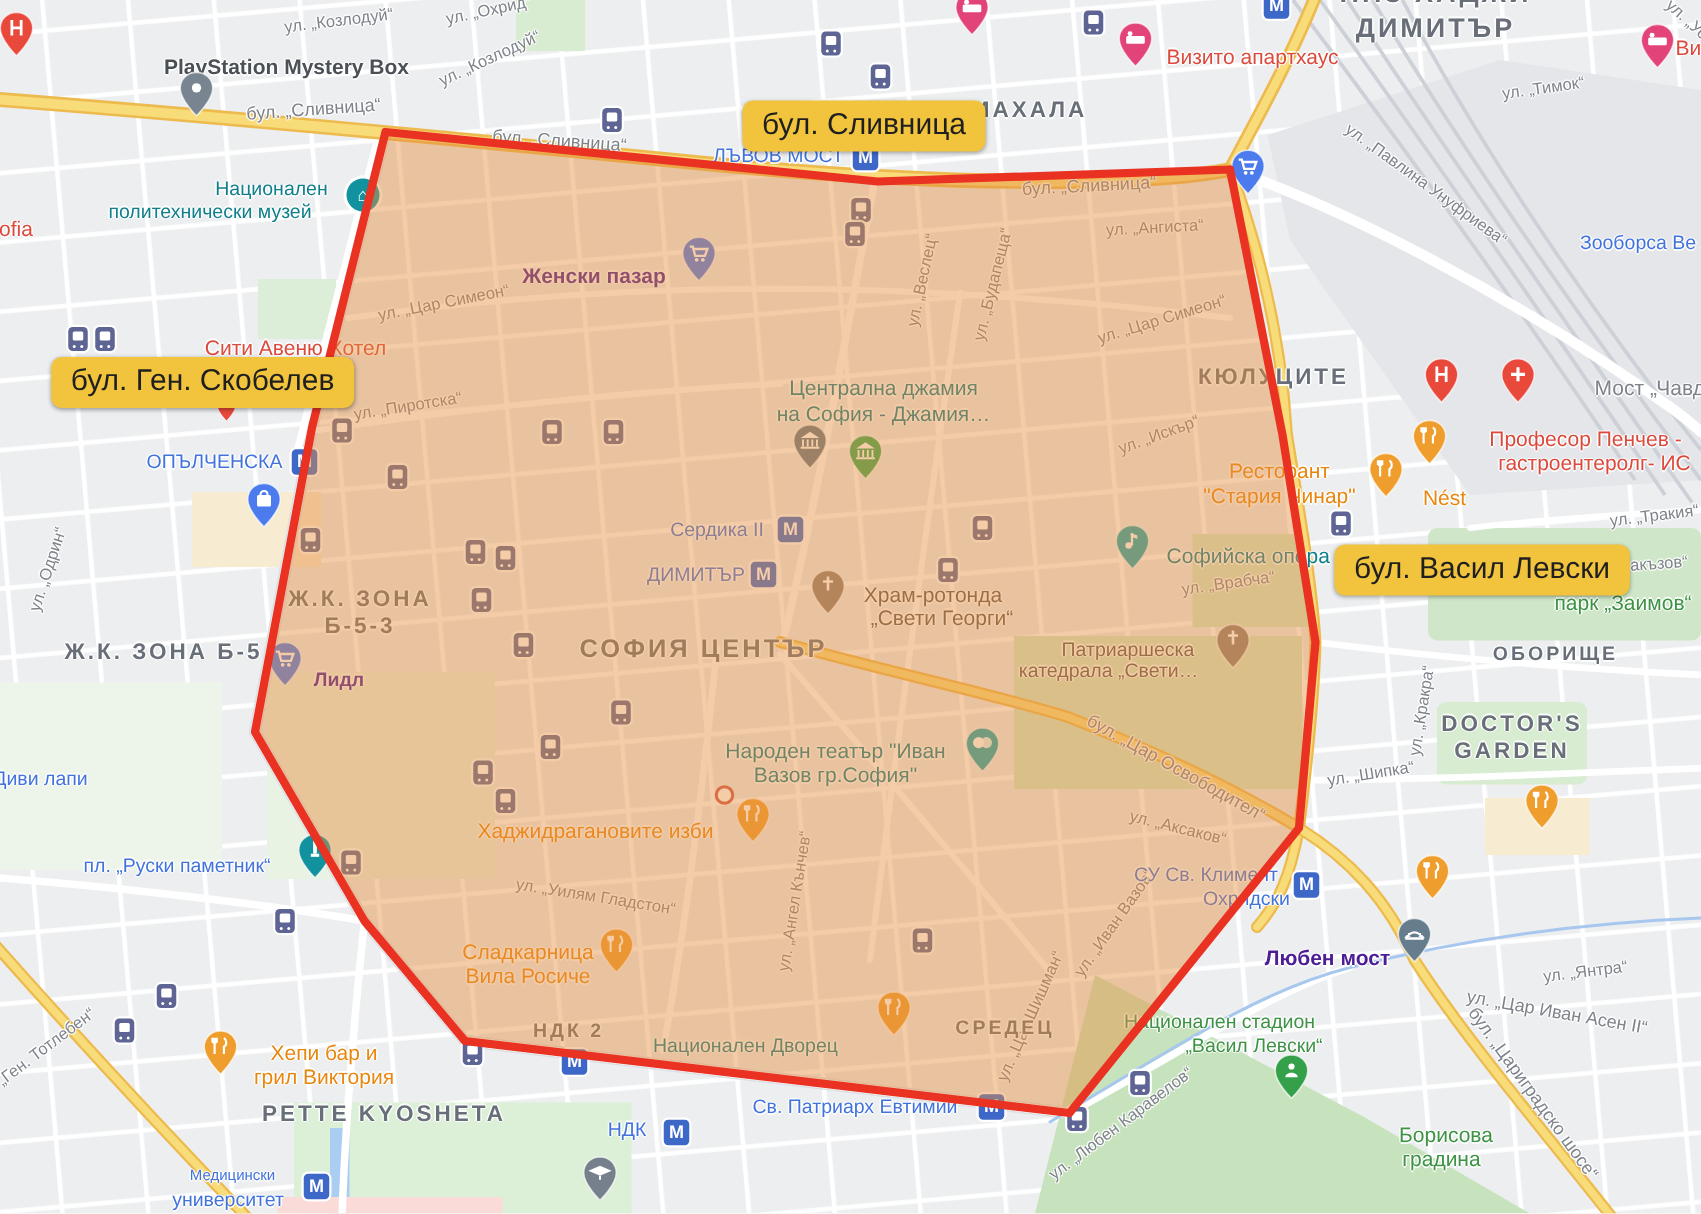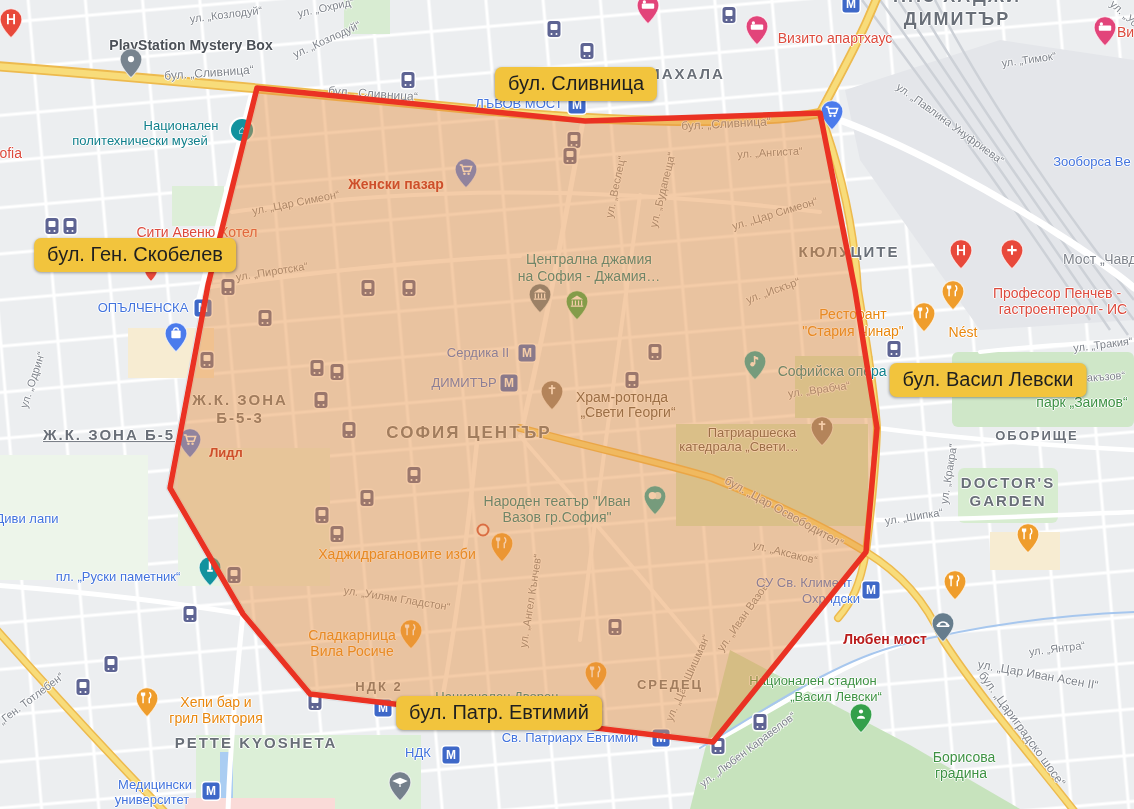--- a/index.html
+++ b/index.html
@@ -4,21 +4,21 @@
 <style>
   html,body{margin:0;padding:0;overflow:hidden;background:#fff;}
   #map{position:relative;width:1134px;height:809px;overflow:hidden;
        font-family:"Liberation Sans",sans-serif;background:#eceef0;}
   #base,#overlay{position:absolute;left:0;top:0;pointer-events:none;}
   #labels,#icons,#callouts{position:absolute;left:0;top:0;width:100%;height:100%;}
   .lbl{position:absolute;white-space:nowrap;line-height:1.05;
        text-shadow:0 1px 0 rgba(255,255,255,.9),0 -1px 0 rgba(255,255,255,.9),
                    1px 0 0 rgba(255,255,255,.9),-1px 0 0 rgba(255,255,255,.9);}
   .st{color:#7e838b;font-size:11px;}
-  .gray{color:#b91c1c;font-weight:bold;}
+  .gray{color:#4c1d95;font-weight:bold;}
   .area{color:#696f78;font-weight:bold;letter-spacing:2px;}
   .blue{color:#4273dd;}
   .teal{color:#0f7f8b;}
   .red{color:#dc4a3d;}
   .orange{color:#e8870f;}
   .green{color:#3e9244;}
   .dark{color:#4b5057;font-weight:bold;}
   .brown{color:#5d564e;}
   .micon{position:absolute;width:17px;height:17px;background:#3e68c8;border-radius:3px;
          color:#fff;font-weight:bold;font-size:12px;text-align:center;line-height:17px;
@@ -152,35 +152,35 @@
       <div class="lbl st" style="left: 531px; top: 601px; font-size: 11px; transform: translate(-50%, -50%) rotate(-81deg);">ул. „Ангел Кънчев“</div>
       <div class="lbl st" style="left: 688px; top: 678px; font-size: 11px; transform: translate(-50%, -50%) rotate(-66deg);">ул. „Цар Шишман“</div>
       <div class="lbl st" style="left: 744px; top: 616px; font-size: 11px; transform: translate(-50%, -50%) rotate(-55deg);">ул. „Иван Вазов“</div>
       <div class="lbl st" style="left: 22px; top: 706px; font-size: 11px; transform: translate(-50%, -50%) rotate(-37deg);">бул. „Ген. Тотлебен“</div>
       <div class="lbl st" style="left: 1106px; top: 377px; font-size: 11px; transform: translate(-50%, -50%) rotate(-4deg);">акъзов“</div>
       <div class="lbl st" style="left: 1110px; top: 259px; font-size: 14px; transform: translate(-50%, -50%) rotate(0deg);">Мост „Чавдар“</div>
       <div class="lbl area" style="left: 686px; top: 74px; font-size: 15px; transform: translate(-50%, -50%) rotate(0deg);">МАХАЛА</div>
       <div class="lbl area" style="left: 957px; top: -4px; font-size: 18px; transform: translate(-50%, -50%) rotate(0deg);">НПЗ ХАДЖИ</div>
       <div class="lbl area" style="left: 957px; top: 19px; font-size: 18px; transform: translate(-50%, -50%) rotate(0deg);">ДИМИТЪР</div>
       <div class="lbl area" style="left: 849px; top: 252px; font-size: 15px; transform: translate(-50%, -50%) rotate(0deg);">КЮЛУЦИТЕ</div>
-      <div class="lbl area" style="left: 109px; top: 435px; font-size: 15px; transform: translate(-50%, -50%) rotate(0deg); text-decoration: underline;">Ж.К. ЗОНА Б-5</div>
+      <div class="lbl area" style="left: 109px; top: 435px; font-size: 15px; transform: translate(-50%, -50%) rotate(0deg);">Ж.К. ЗОНА Б-5</div>
       <div class="lbl area" style="left: 240px; top: 400px; font-size: 15px; transform: translate(-50%, -50%) rotate(0deg);">Ж.К. ЗОНА</div>
       <div class="lbl area" style="left: 240px; top: 418px; font-size: 15px; transform: translate(-50%, -50%) rotate(0deg);">Б-5-3</div>
       <div class="lbl area" style="left: 469px; top: 433px; font-size: 17px; transform: translate(-50%, -50%) rotate(0deg);">СОФИЯ ЦЕНТЪР</div>
       <div class="lbl area" style="left: 670px; top: 653px; font-size: 13px; transform: translate(-50%, -50%) rotate(0deg); margin-top: 32px;">СРЕДЕЦ</div>
       <div class="lbl area" style="left: 1037px; top: 436px; font-size: 13px; transform: translate(-50%, -50%) rotate(0deg);">ОБОРИЩЕ</div>
       <div class="lbl area" style="left: 1008px; top: 483px; font-size: 15px; transform: translate(-50%, -50%) rotate(0deg);">DOCTOR'S</div>
       <div class="lbl area" style="left: 1008px; top: 501px; font-size: 15px; transform: translate(-50%, -50%) rotate(0deg);">GARDEN</div>
       <div class="lbl area" style="left: 256px; top: 743px; font-size: 15px; transform: translate(-50%, -50%) rotate(0deg);">PETTE KYOSHETA</div>
       <div class="lbl area" style="left: 379px; top: 687px; font-size: 13px; transform: translate(-50%, -50%) rotate(0deg);">НДК 2</div>
       <div class="lbl blue" style="left: 143px; top: 308px; font-size: 13px; transform: translate(-50%, -50%) rotate(0deg);">ОПЪЛЧЕНСКА</div>
       <div class="lbl blue" style="left: 519px; top: 104px; font-size: 13px; transform: translate(-50%, -50%) rotate(0deg);">ЛЪВОВ МОСТ</div>
       <div class="lbl blue" style="left: 478px; top: 353px; font-size: 13px; transform: translate(-50%, -50%) rotate(0deg);">Сердика II</div>
       <div class="lbl blue" style="left: 464px; top: 383px; font-size: 13px; transform: translate(-50%, -50%) rotate(0deg);">ДИМИТЪР</div>
-      <div class="lbl blue" style="left: 155px; top: 785px; font-size: 13px; transform: translate(-50%, -50%) rotate(0deg);">Медицински</div>
+      <div class="lbl blue" style="left: 155px; top: 785px; font-size: 10px; transform: translate(-50%, -50%) rotate(0deg);">Медицински</div>
       <div class="lbl blue" style="left: 152px; top: 800px; font-size: 13px; transform: translate(-50%, -50%) rotate(0deg);">университет</div>
       <div class="lbl blue" style="left: 418px; top: 753px; font-size: 13px; transform: translate(-50%, -50%) rotate(0deg);">НДК</div>
       <div class="lbl blue" style="left: 570px; top: 738px; font-size: 13px; transform: translate(-50%, -50%) rotate(0deg);">Св. Патриарх Евтимий</div>
       <div class="lbl blue" style="left: 804px; top: 583px; font-size: 13px; transform: translate(-50%, -50%) rotate(0deg);">СУ Св. Климент</div>
       <div class="lbl blue" style="left: 831px; top: 599px; font-size: 13px; transform: translate(-50%, -50%) rotate(0deg);">Охридски</div>
       <div class="lbl blue" style="left: 118px; top: 577px; font-size: 13px; transform: translate(-50%, -50%) rotate(0deg);">пл. „Руски паметник“</div>
       <div class="lbl blue" style="left: 27px; top: 519px; font-size: 13px; transform: translate(-50%, -50%) rotate(0deg);">Диви лапи</div>
       <div class="lbl blue" style="left: 1092px; top: 162px; font-size: 13px; transform: translate(-50%, -50%) rotate(0deg);">Зооборса Ве</div>
       <div class="lbl teal" style="left: 181px; top: 126px; font-size: 13px; transform: translate(-50%, -50%) rotate(0deg);">Национален</div>
       <div class="lbl teal" style="left: 140px; top: 141px; font-size: 13px; transform: translate(-50%, -50%) rotate(0deg);">политехнически музей</div>
@@ -505,15 +505,14 @@
 
   <svg id="overlay" width="1134" height="809">
     <polygon id="regionFill" points="257,88 585,121 820,113 855,290 877,428 866,552 713,742 310,694 243,614 170,488 208,285" fill="#e78f3f" fill-opacity="0.45"></polygon>
     <polygon id="regionStroke" fill="none" stroke-linejoin="round" points="257,88 585,121 820,113 855,290 877,428 866,552 713,742 310,694 243,614 170,488 208,285" stroke="#ea3223" stroke-width="5.5"></polygon>
   </svg>
 
   <div id="callouts">
       <div class="callout" style="left: 135px; top: 255px;">бул. Ген. Скобелев</div>
       <div class="callout" style="left: 576px; top: 84px;">бул. Сливница</div>
       <div class="callout" style="left: 988px; top: 380px;">бул. Васил Левски</div>
-      <div class="callout" style="left: 499px; top: 713px;">бул. Патр. Евтимий</div>
     </div>
 </div>
 
 </body></html>

